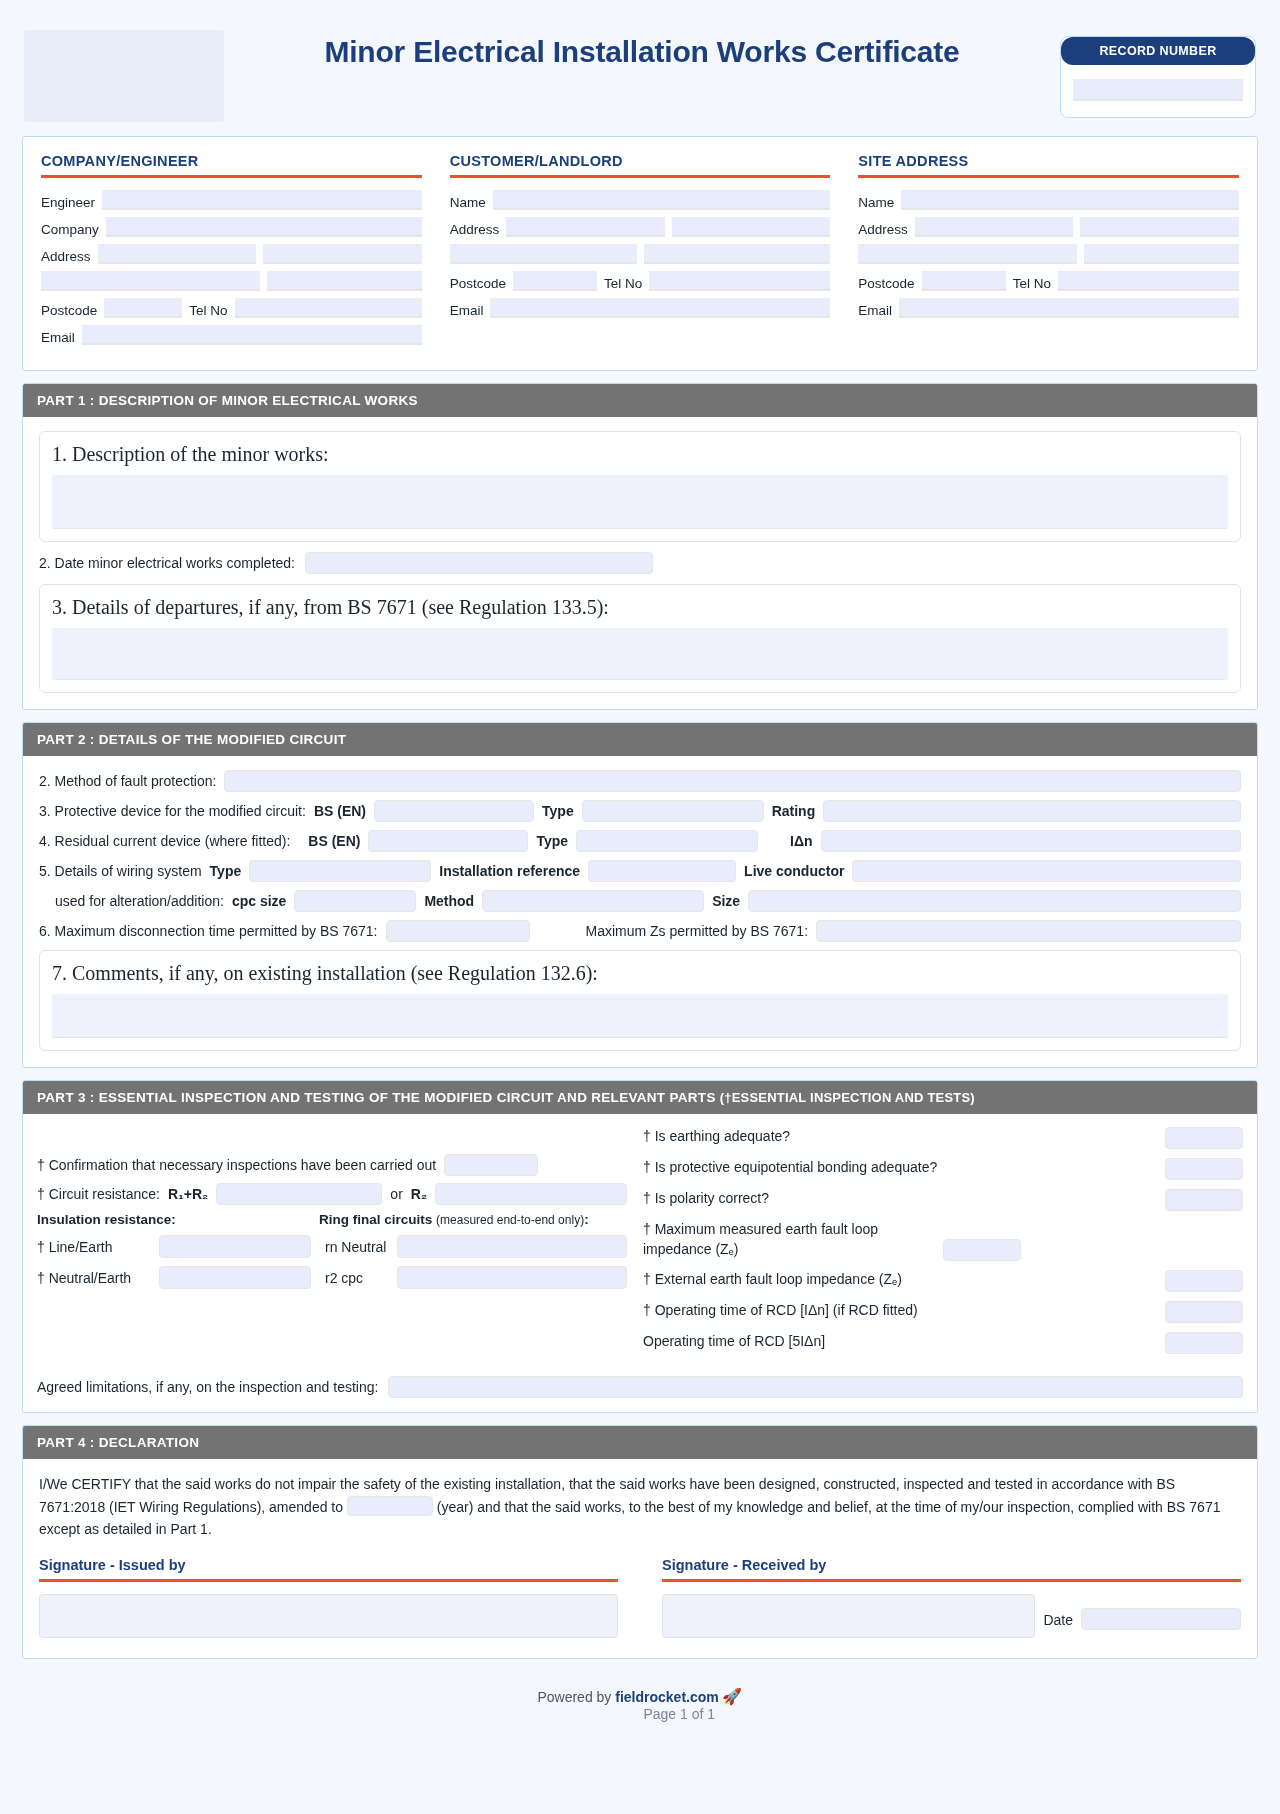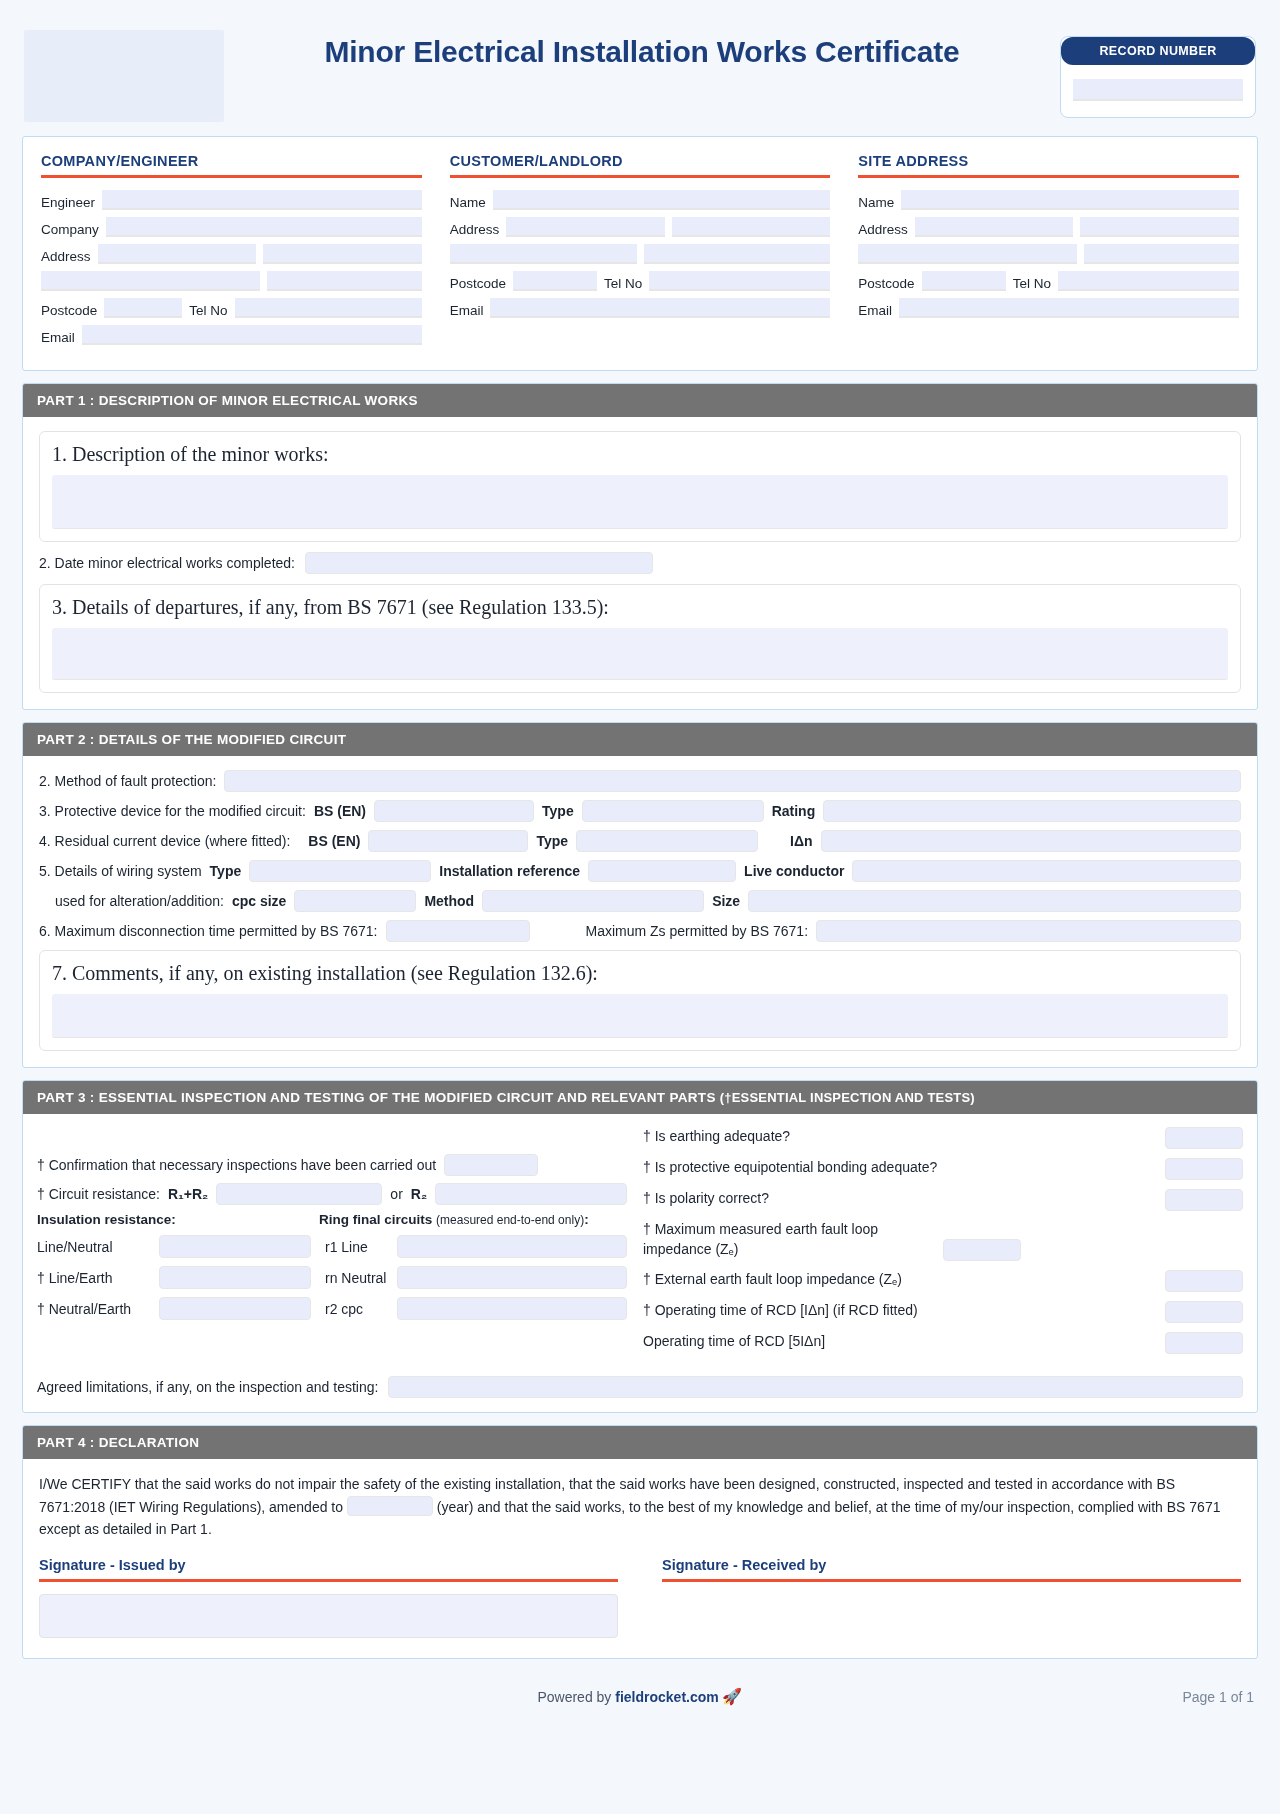--- a/index.html
+++ b/index.html
@@ -94,21 +94,21 @@
   
   .decl { font-size: 14px; line-height: 1.62; padding: 14px 16px 6px 16px; }
   .yearinp { display: inline-block; width: 86px; height: 20px; background: #e9edfb; border: 1px solid #e6e6e6; border-radius: 4px; vertical-align: -4px; }
   .sigs { display: flex; padding: 10px 16px 20px 16px; gap: 44px; }
   .sig-col { flex: 1 1 0; }
   .sig-title { font-size: 14.5px; font-weight: bold; color: #1c3f7c; margin-bottom: 6px; }
   .sig-rule { height: 3px; background: #f05030; margin-bottom: 12px; }
   .sig-box { background: #eef1fc; border: 1px solid #e3e3e3; border-radius: 4px; height: 44px; }
   .sig-date { display: flex; align-items: flex-end; gap: 8px; font-size: 14px; }
   
-  .footer { display: flex; align-items: center; padding: 16px 4px 22px 4px; }
+  .footer { display: flex; align-items: center; padding: 16px 4px 22px 4px; flex-direction: column; }
   .foot-center { flex: 1 1 auto; text-align: center; font-size: 14px; color: #4a5568; }
   .foot-center b { color: #1c3f7c; }
   .rocket { color: #3b82d6; font-size: 16px; }
   .foot-right { font-size: 14px; color: #7a8699; width: 150px; text-align: right; }
 </style>
 </head>
 <body>
 
 <div class="header">
   <div class="logo-box"></div>
@@ -323,26 +323,20 @@
 
       <div class="subhead">
         <div class="a">Insulation resistance:</div>
         <div>
           <span>Ring final circuits</span>
           <span class="note">(measured end-to-end only)</span><b>:</b>
         </div>
       </div>
 
       <div class="pairrow">
-        <div class="k1">Line/Neutral</div>
-        <div class="v1"></div>
-        <div class="k2">r1 Line</div>
-        <div class="v2"></div>
-      </div>
-      <div class="pairrow">
         <div class="k1">† Line/Earth</div>
         <div class="v1"></div>
         <div class="k2">rn Neutral</div>
         <div class="v2"></div>
       </div>
       <div class="pairrow">
         <div class="k1">† Neutral/Earth</div>
         <div class="v1"></div>
         <div class="k2">r2 cpc</div>
         <div class="v2"></div>
@@ -396,20 +390,25 @@
   </div>
   <div class="sigs">
     <div class="sig-col">
       <div class="sig-title">Signature - Issued by</div>
       <div class="sig-rule"></div>
       <div class="sig-box"></div>
     </div>
     <div class="sig-col">
       <div class="sig-title">Signature - Received by</div>
       <div class="sig-rule"></div>
+      <div class="sig-date">
+        <div class="sig-box" style="flex:1 1 auto"></div>
+        <div style="padding-bottom:10px">Date</div>
+        <div class="inp-sm" style="width:160px;margin-bottom:8px"></div>
+      </div>
     </div>
   </div>
 </div>
 
 <div class="footer">
   <div style="width:150px"></div>
   <div class="foot-center">
     <span>Powered by</span>
     <b>fieldrocket.com</b>
     <span class="rocket">🚀</span>

